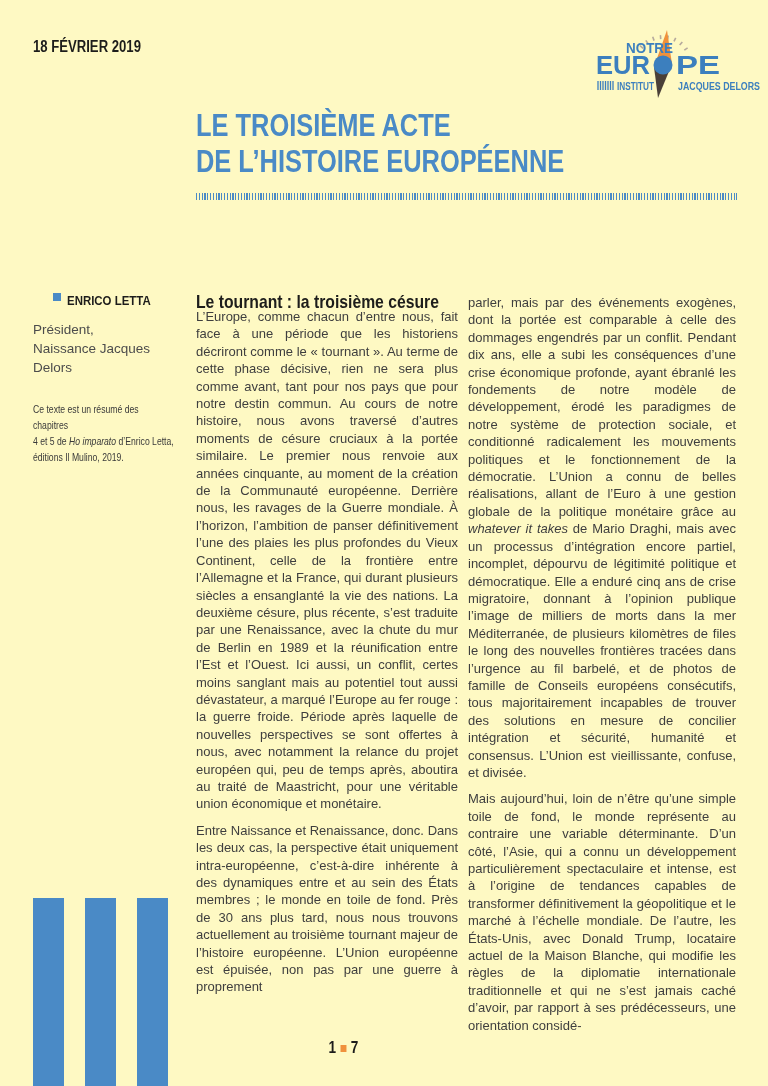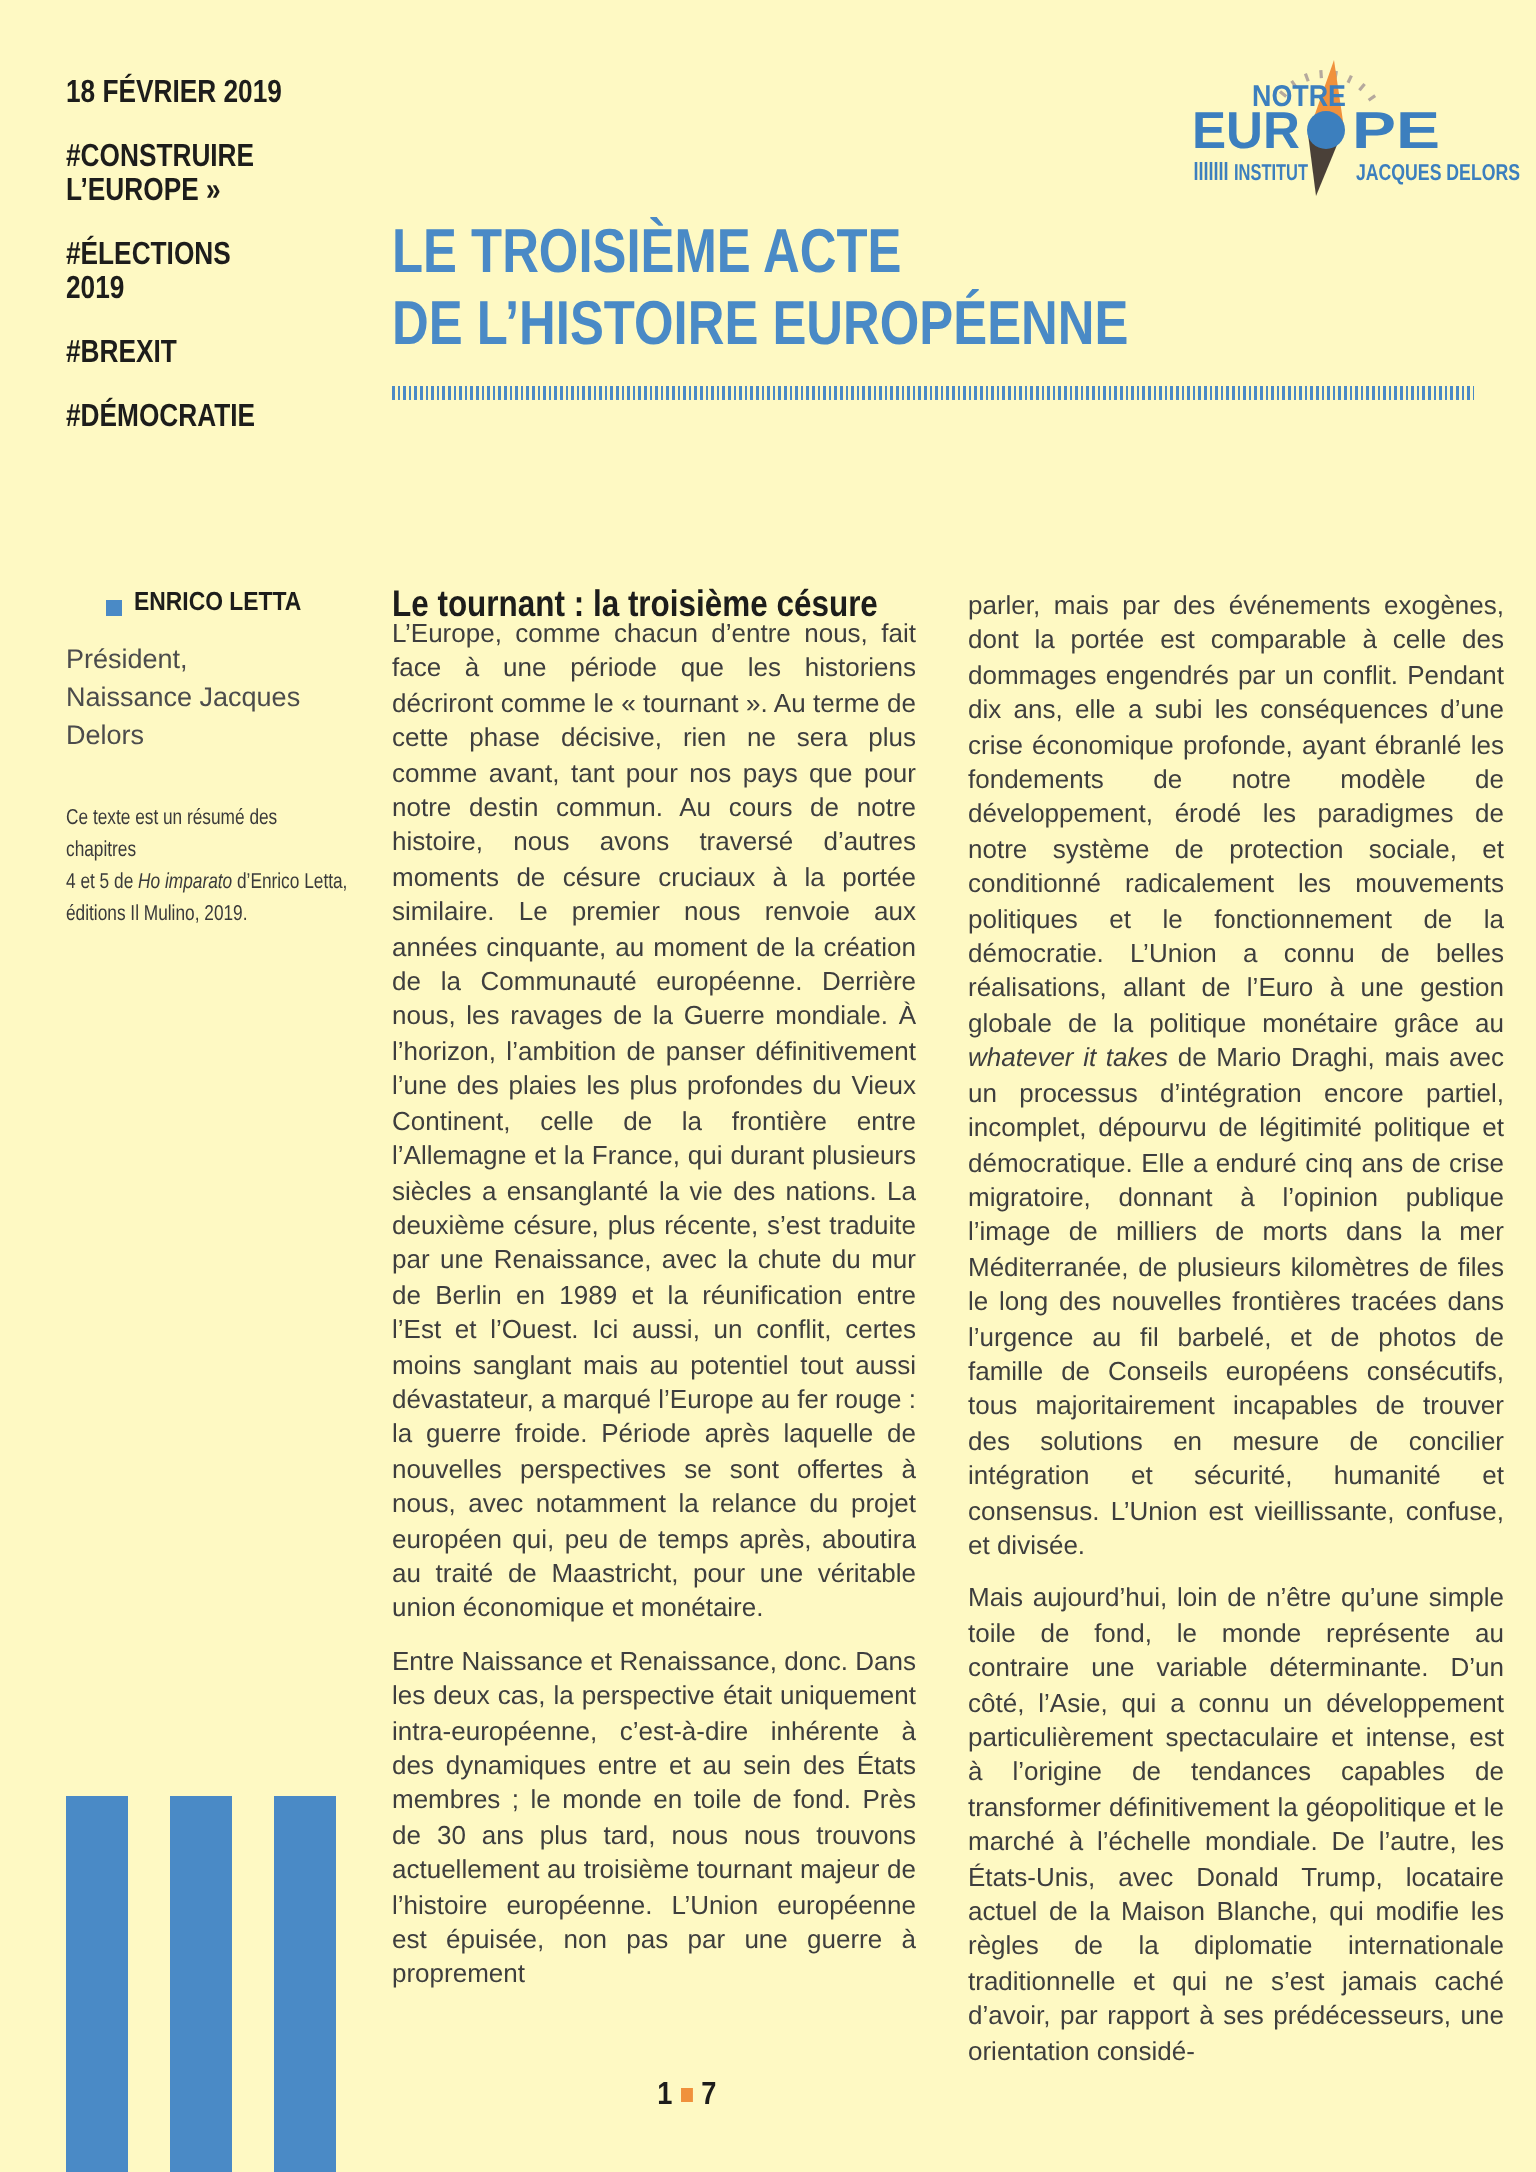--- a/index.html
+++ b/index.html
@@ -25,21 +25,21 @@
     position:absolute; left:196px; top:108px;
     font-size:31px; font-weight:bold; line-height:36px; color:#4a8ac6;
     transform:scaleX(0.82); transform-origin:0 0; white-space:nowrap;
   }
   .title-hatch{
     position:absolute; left:196px; top:193px; width:541px; height:7px;
     background:repeating-linear-gradient(90deg,#4a8ac6 0,#4a8ac6 1.3px,transparent 1.3px,transparent 2.8px);
   }
   
   .author{position:absolute; left:33px; top:293px; width:160px;}
-  .author-name-row{display:flex; align-items:flex-end;padding-left:20px;}
+  .author-name-row{display:flex; align-items:flex-start;padding-left:20px;}
   .author-square{width:8px; height:8px; background:#4a8ac6; margin-right:6px; flex:0 0 auto;}
   .author-name{
     font-size:13px; font-weight:bold; color:#1d1d1b; white-space:nowrap;
     transform:scaleX(0.88); transform-origin:0 50%;
   }
   .author-role{margin-top:12px; width:122px; font-size:13.5px; line-height:19px; color:#4c4c4c;}
   .author-note{
     margin-top:24px; width:178px; font-size:10.8px; line-height:16px; color:#3a3a3a;
     transform:scaleX(0.8); transform-origin:0 0;
   }
@@ -50,21 +50,21 @@
     font-size:18.5px; font-weight:bold; color:#1d1d1b; line-height:21px; white-space:nowrap;
     transform:scaleX(0.85); transform-origin:0 0;
   }
   .col{
     position:absolute; font-size:13px; line-height:17.4px; text-align:justify;
     color:#3e3e3e; hyphens:auto;
   }
   .col p{margin:0 0 9px 0;}
   .col em{font-style:italic;}
   .col-1{left:196px; top:308px; width:262px;}
-  .col-2{left:484px; top:294px; width:268px;}
+  .col-2{left:468px; top:294px; width:268px;}
   
   .page-num{
     position:absolute; left:326px; top:1039px; width:70px; 
     font-size:16px; font-weight:bold; color:#1d1d1b; line-height:18px;
   }
   .page-num-inner{display:inline-block; transform:scaleX(0.85); transform-origin:50% 50%;}
   .page-sep{
     display:inline-block; width:7px; height:7px; background:#f0913c;
     margin:0 5px 1px 5px; vertical-align:baseline;
   }
@@ -73,26 +73,20 @@
   .bar{width:31px; height:100%; background:#4a8ac6; margin-right:21px;}
   .bar:last-child{margin-right:0;}
 </style>
 </head>
 <body>
 
 <div class="page">
 
   <div class="masthead">
     <div class="mast-date">18 FÉVRIER 2019</div>
-    <div>
-        <div class="tag">#CONSTRUIRE L’EUROPE »</div>
-        <div class="tag">#ÉLECTIONS 2019</div>
-        <div class="tag">#BREXIT</div>
-        <div class="tag">#DÉMOCRATIE</div>
-      </div>
   </div>
 
   <div class="logo">
     <svg width="172" height="74" viewBox="0 0 172 74">
 
       <g stroke="#b5a99d" stroke-width="1.6">
         <line x1="47.1" y1="20.3" x2="44.0" y2="17.7"></line>
         <line x1="52.1" y1="15.7" x2="49.8" y2="12.4"></line>
         <line x1="58.1" y1="12.6" x2="56.7" y2="8.8"></line>
         <line x1="64.7" y1="11.1" x2="64.4" y2="7.1"></line>

